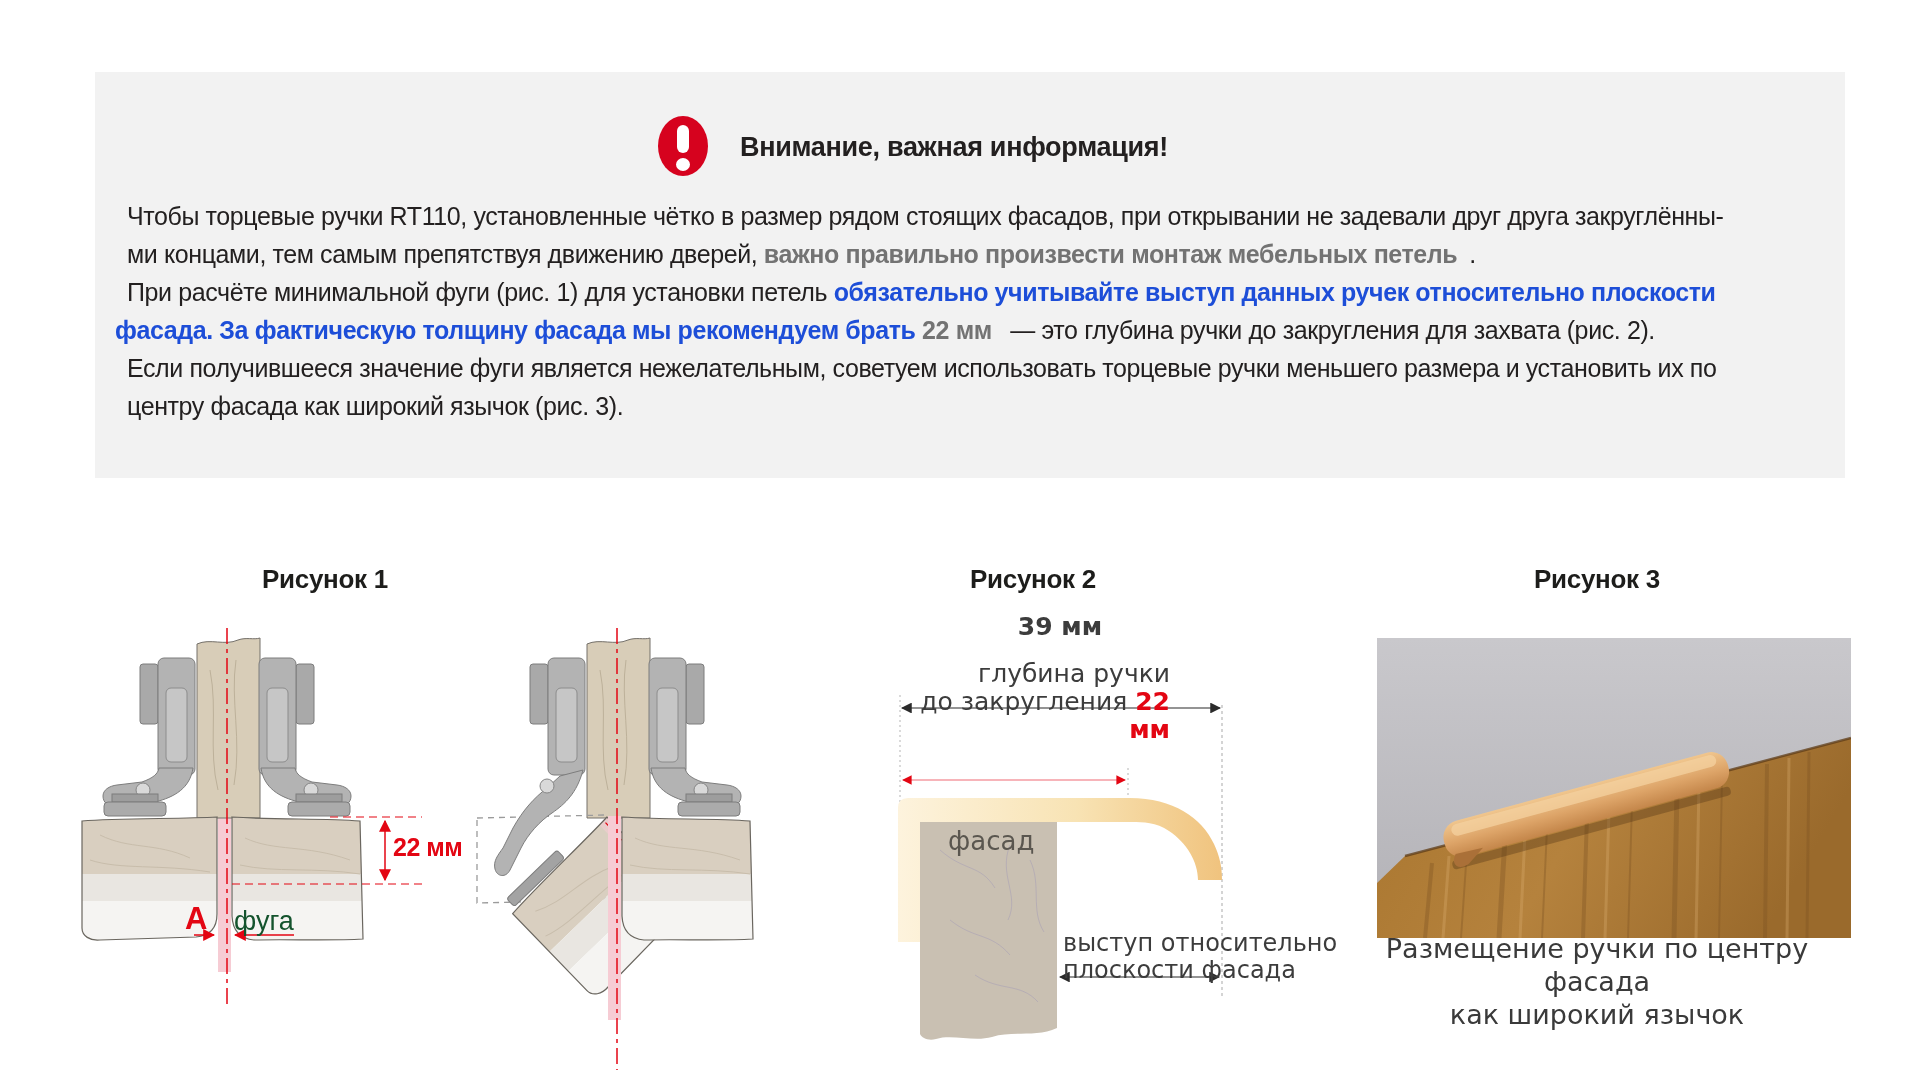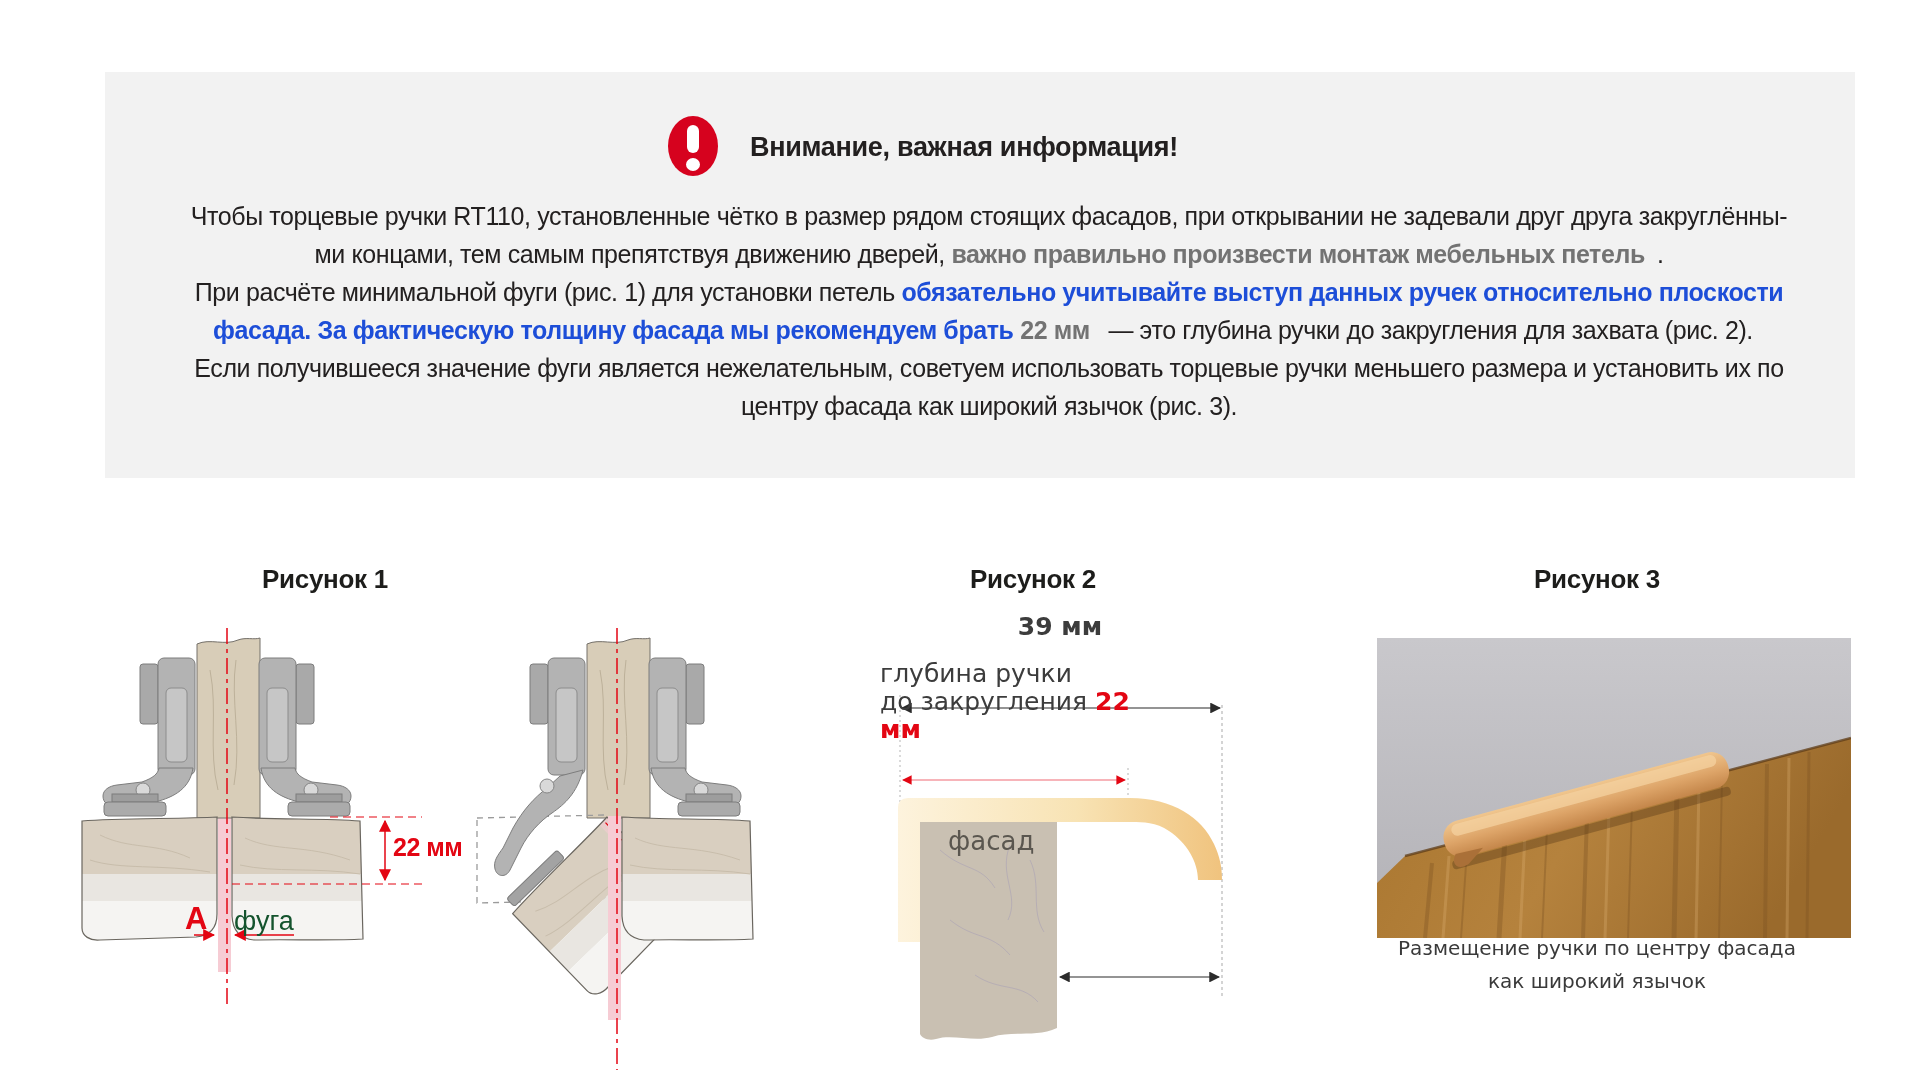--- a/index.html
+++ b/index.html
@@ -1,20 +1,20 @@
 <!DOCTYPE html>
 <html><head>
 <meta charset="utf-8">
 <style>
   html,body{margin:0;padding:0;}
   body{width:1920px;height:1080px;background:#ffffff;overflow:hidden;position:relative;
        font-family:"Liberation Sans", sans-serif;color:#232020;}
   .abs{position:absolute;}
   
-  .warning{left:105px;top:72px;width:1750px;height:406px;background:#f2f2f2;text-align:center;}
+  .warning{left:95px;top:72px;width:1750px;height:406px;background:#f2f2f2;}
   .warn-icon{left:563px;top:44px;width:50px;height:60px;background:#d6021e;border-radius:50%;}
   .warn-icon .bar{position:absolute;left:19px;top:9px;width:12px;height:28px;border-radius:6px;background:#ffffff;}
   .warn-icon .dot{position:absolute;left:18px;top:42px;width:14px;height:13px;border-radius:50%;background:#ffffff;}
   .warn-title{left:645px;top:60px;font-size:27px;font-weight:bold;letter-spacing:-0.3px;}
   .warn-par{left:20px;top:125px;width:1716px;font-size:25px;line-height:38px;letter-spacing:-0.4px;white-space:nowrap;}
   .seg-normal{font-weight:normal;color:#232020;margin-left:12px;}
   .seg-bold{font-weight:bold;color:#1d4ed8;}
   .seg-redbold{font-weight:bold;color:#737373;}
   
   .fig{top:560px;}
@@ -24,25 +24,25 @@
   #fig2{left:880px;width:480px;height:460px;}
   #fig2 .fig-title{left:0;top:4px;width:306px;}
   #fig3{left:1360px;width:520px;height:470px;}
   #fig3 .fig-title{left:0;top:4px;width:474px;}
   .fig svg{position:absolute;left:0;top:60px;}
   .rlbl{font-family:"DejaVu Sans", sans-serif;color:#3c3c3c;}
   .lbl-22a{left:333px;top:273px;font-size:25px;font-weight:bold;color:#e30613;letter-spacing:-0.5px;}
   .lbl-A{left:125px;top:341px;font-size:31px;font-weight:bold;color:#e30613;}
   .lbl-fuga{left:174px;top:346px;font-size:27px;color:#14532d;}
   .lbl-39{left:100px;top:52px;width:160px;text-align:center;font-size:25px;font-weight:bold;}
-  .lbl-depth{left:0px;top:100px;width:290px;text-align:left;font-size:25px;line-height:28px;}
+  .lbl-depth{left:0px;top:100px;width:290px;text-align:right;font-size:25px;line-height:28px;}
   .lbl-depth .red{color:#e30613;font-weight:bold;}
   .lbl-fasad{left:68px;top:266px;width:84px;text-align:center;font-size:26px;color:#5a564f;}
   .lbl-prot{left:183px;top:370px;font-size:24px;line-height:27px;}
-  .fig3-caption{left:0;top:372px;width:474px;text-align:center;font-size:20px;line-height:33px;color:#3a3a3a;font-family:"DejaVu Sans", sans-serif;}
+  .fig3-caption{left:0;top:372px;width:474px;text-align:center;font-size:27px;line-height:33px;color:#3a3a3a;font-family:"DejaVu Sans", sans-serif;}
 </style>
 </head>
 <body>
 
 <div class="abs warning">
   <div class="abs warn-icon">
     <div class="bar"></div>
     <div class="dot"></div>
   </div>
   <div class="abs warn-title">Внимание, важная информация!</div>
@@ -186,20 +186,24 @@
     <path d="M18,322 L18,188 Q18,178 28,178 L250,178 C293,178 322,198 334,224 C340,237 342,247 342,260 L318,260 C318,242 307,223 289,211 C276,202 263,202 252,202 L40,202 L40,322 Z" fill="url(#gradCream)"></path>
 
     <line x1="180" y1="357" x2="339" y2="357" stroke="#2b2b2b" stroke-width="1.2" marker-start="url(#mb2)" marker-end="url(#mb2)"></line>
   </svg>
   <div class="abs rlbl lbl-39">39 мм</div>
   <div class="abs rlbl lbl-depth">
     <span>глубина ручки</span><br>
     <span>до закругления </span><span class="red">22 мм</span>
   </div>
   <div class="abs rlbl lbl-fasad">фасад</div>
+  <div class="abs rlbl lbl-prot">
+    <span>выступ относительно</span><br>
+    <span>плоскости фасада</span>
+  </div>
 </div>
 
 <div id="fig3" class="abs fig">
   <div class="abs fig-title">Рисунок 3</div>
   <svg width="474" height="300" viewBox="0 0 474 300" style="left:17px;top:78px;">
     <defs>
       <linearGradient id="gbg" x1="0" y1="0" x2="0" y2="1">
         <stop offset="0" stop-color="#c9c8cc"></stop>
         <stop offset="1" stop-color="#b2b1b6"></stop>
       </linearGradient>

